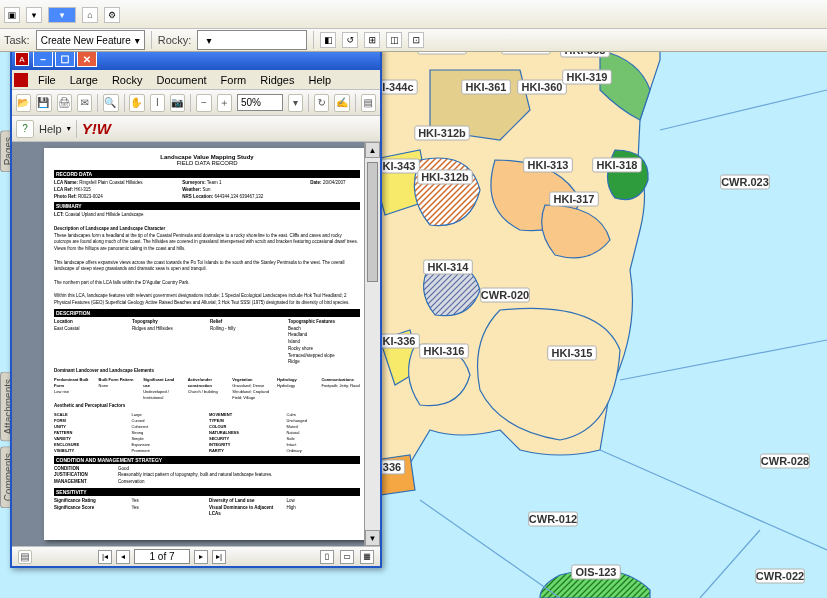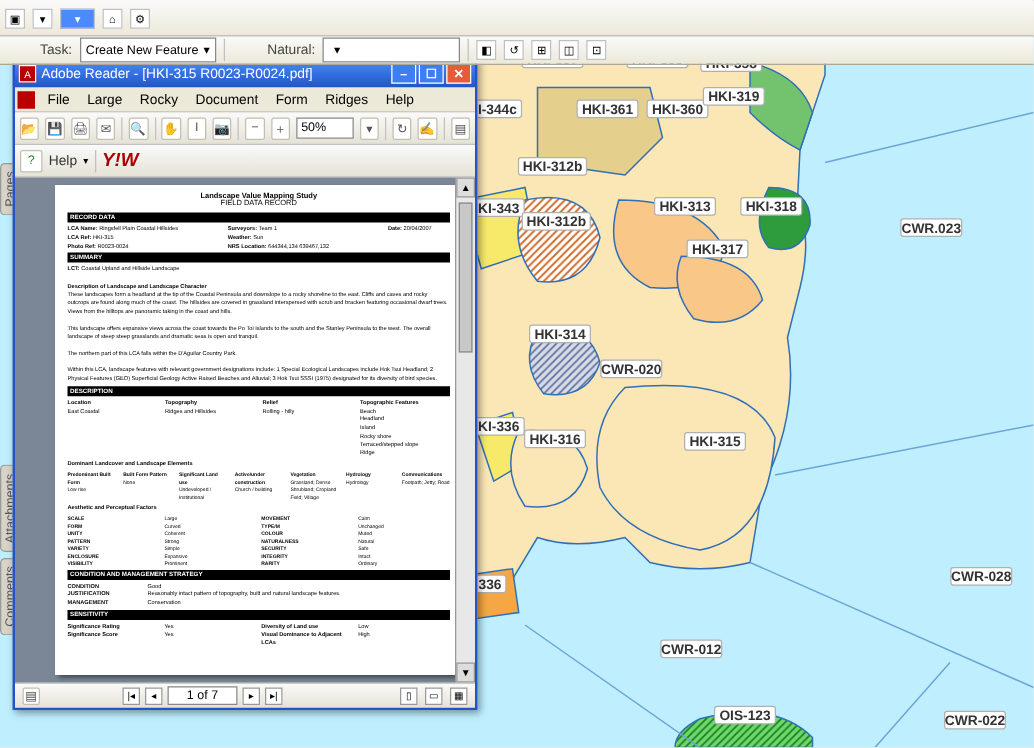--- a/index.html
+++ b/index.html
@@ -2,21 +2,21 @@
 <html><head>
 <meta charset="utf-8">
 <style>
   * { box-sizing: border-box; margin: 0; padding: 0; }
   html, body { width: 827px; height: 598px; overflow: hidden; font-family: Tahoma, Arial, sans-serif; font-size: 11px; background: #ece9d8; }
   .desktop { position: relative; width: 827px; height: 598px; background: #f0f0f0; }
 
   
   .host-toolbar { height: 30px; background: linear-gradient(#fafafa,#ece9d8); border-bottom: 1px solid #aca899; display: flex; align-items: center; padding: 0 4px; gap: 6px; }
   .host-toolbar .btn { width: 16px; height: 16px; border: 1px solid #c0c0c0; background: #fff; display:flex;align-items:center;justify-content:center; font-size:9px; }
-  .host-toolbar .lbl { font-size: 11px; color: #444; margin-left: 28px; }
+  .host-toolbar .lbl { font-size: 11px; color: #444; }
   .host-toolbar .combo { height: 20px; border: 1px solid #888; background:#fff; padding:1px 4px; font-size:10px; display:flex;align-items:center; gap:4px; }
 
   
   .map-wrap { position:absolute; top:30px; left:0; right:0; bottom:0; background:#bfefff; overflow:hidden; }
   .map-wrap svg { width:100%; height:100%; }
 
   
   .side-tabs { position:absolute; left:0; top:130px; width:18px; }
   .side-tab { writing-mode: vertical-rl; transform: rotate(180deg); background:#d7d3c7; border:1px solid #999; border-left:none; padding:6px 2px; margin-bottom:4px; font-size:10px; color:#555; border-radius:0 4px 4px 0; }
 
@@ -244,21 +244,21 @@
     <div class="btn">⌂</div>
     <div class="btn">⚙</div>
   </div>
   <div class="host-toolbar" style="position:absolute;top:28px;left:0;right:0;height:24px;z-index:2;border-top:1px solid #c0c0c0;">
     <span class="lbl">Task:</span>
     <div class="combo">
         <span>Create New Feature</span>
         <span>▾</span>
       </div>
     <div class="tsep"></div>
-    <span class="lbl">Natural:</span>
+    <span class="lbl">Rocky:</span>
     <div class="combo" style="width:110px">
         <span></span>
         <span>▾</span>
       </div>
     <div class="tsep"></div>
     <div class="btn">◧</div>
     <div class="btn">↺</div>
     <div class="btn">⊞</div>
     <div class="btn">◫</div>
     <div class="btn">⊡</div>
@@ -266,23 +266,20 @@
 
   <div class="side-tabs">
     <div class="side-tab">Pages</div>
     <div class="side-tab" style="margin-top:200px">Attachments</div>
     <div class="side-tab">Comments</div>
   </div>
 
   <div class="reader">
     <div class="titlebar">
       <div class="appicon">A</div>
-      <div class="title">
-        <span>Adobe Reader</span> - <span>[HKI-315 R0023-R0024.pdf]</span>
-      </div>
       <div class="winbtns">
         <div class="wb min">–</div>
         <div class="wb max">☐</div>
         <div class="wb close">✕</div>
       </div>
     </div>
 
     <div class="menubar">
       <div class="sysicon"></div>
       <div class="mitem">File</div>

